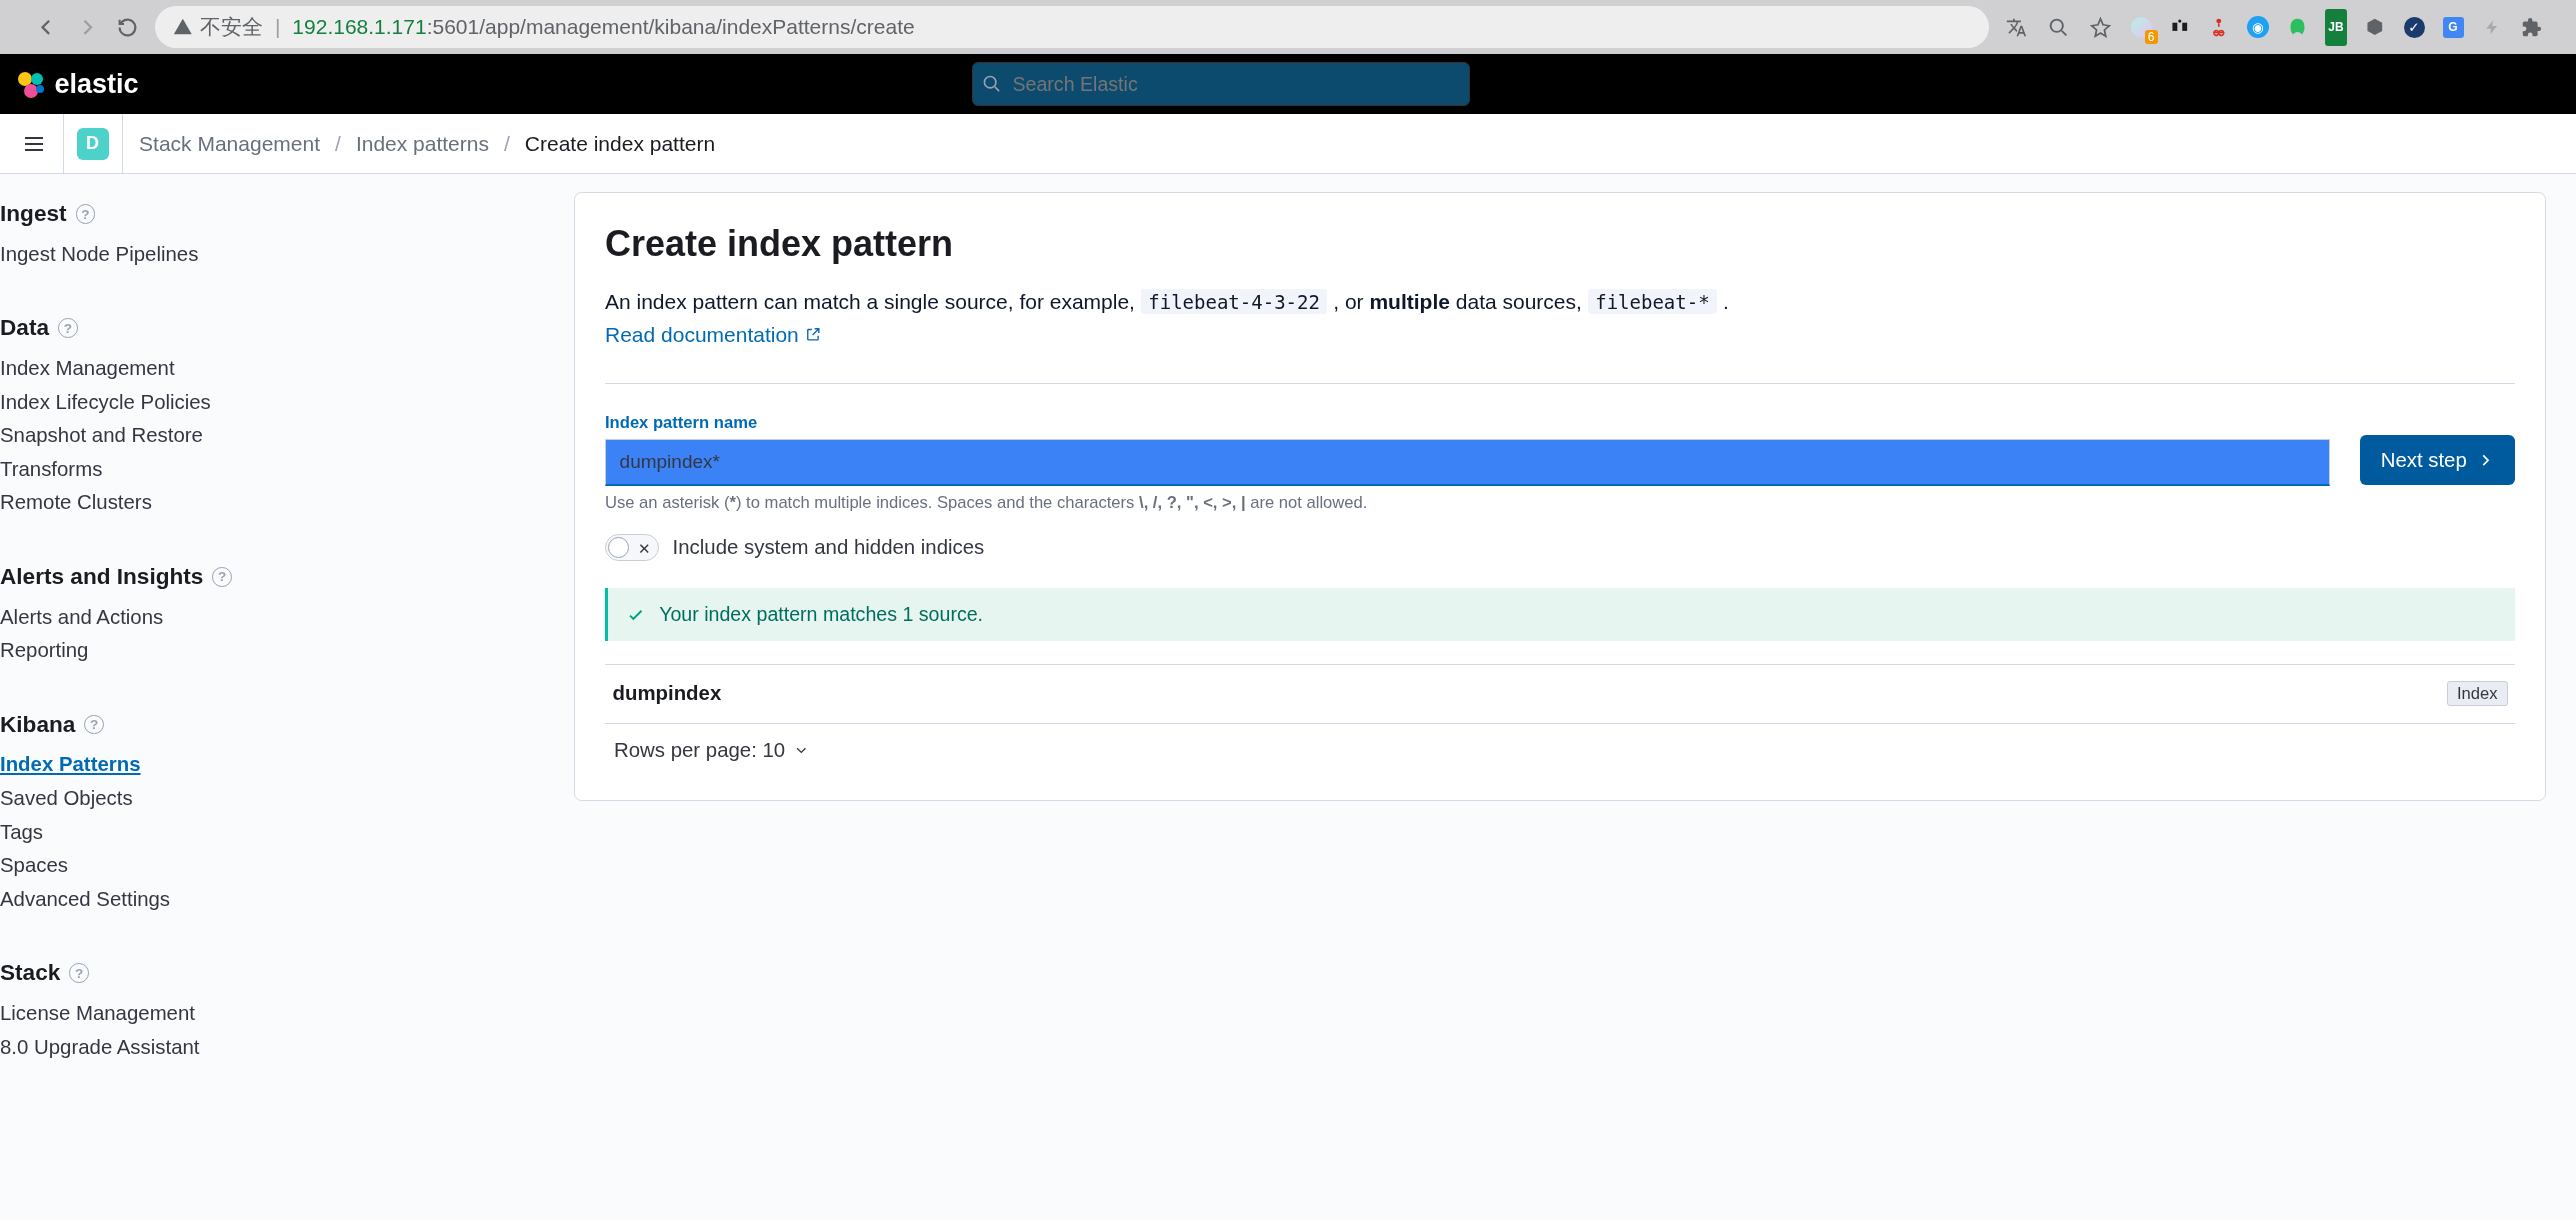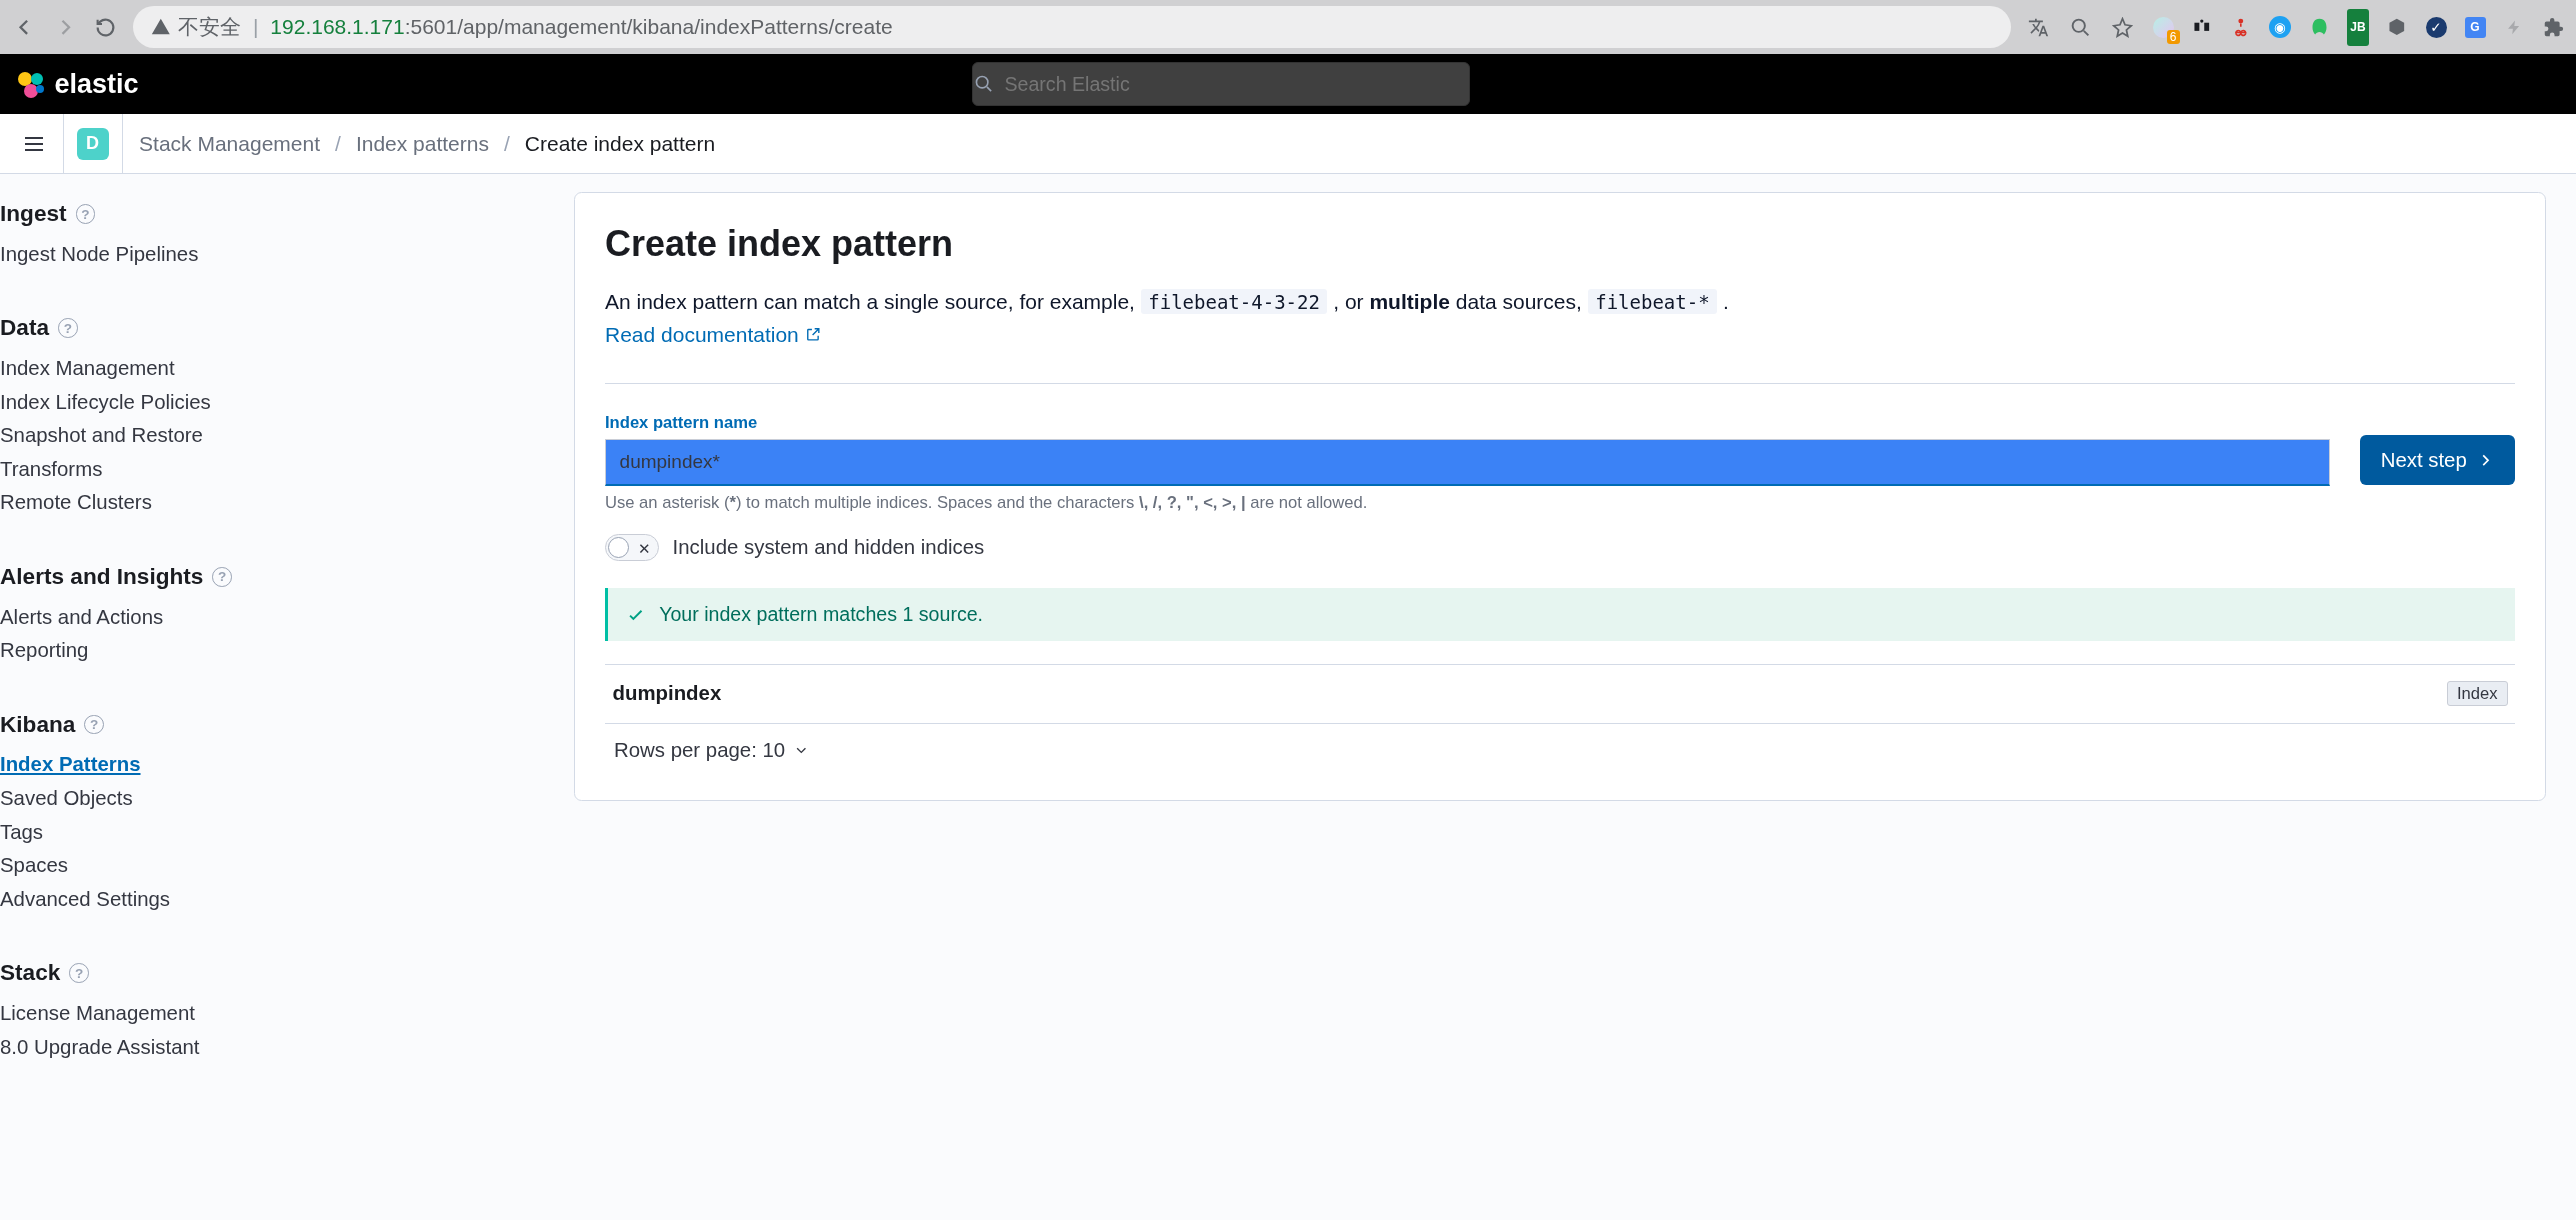--- a/index.html
+++ b/index.html
@@ -1,30 +1,30 @@
 <!DOCTYPE html>
 <html style="font-size:12px"><head>
   <meta charset="utf-8">
   <style>
     *{margin:0;padding:0;box-sizing:border-box;font-family:-apple-system,BlinkMacSystemFont,"Segoe UI",Helvetica,Arial,sans-serif}
     body{font-size:21px;background:#fff}
-    .browser-bar{height:54px;background:#d0d0d2;display:flex;align-items:center;padding:0 11px;gap:13.6px}
+    .browser-bar{height:54px;background:#d0d0d2;display:flex;align-items:center;padding:0 33px;gap:13.6px}
     .browser-btn{width:27px;height:27px;display:flex;align-items:center;justify-content:center;color:#5f6368;border-radius:50%}
     .browser-btn.disabled{opacity:.45}
     .addr-bar{flex:1;height:42px;background:#eeeeef;border-radius:21px;display:flex;align-items:center;padding:0 18px;gap:12px;color:#202124;font-size:21px}
     .addr-warn{display:flex;align-items:center;gap:7.5px;color:#5f6368}
     .addr-sep{color:#9aa0a6}
     .addr-url .host{color:#15803d}
     .addr-url .path{color:#606367}
     .ext-icons{display:flex;align-items:center;gap:15px}
     .ext-icon{width:24px;height:24px;display:flex;align-items:center;justify-content:center;font-size:21px}
     .app-header{height:60px;background:#000;display:flex;align-items:center;padding:0 15px;gap:15px}
     .elastic-logo{display:flex;align-items:center;gap:7.5px;color:#fff;font-size:27px;font-weight:600}
     .search-wrap{flex:1;display:flex;justify-content:center}
-    .search-box{width:498px;height:44px;background:#404040;border:0.8px solid #333;border-radius:6px;display:flex;align-items:center;padding:0 1px;gap:10.6px;color:#98a2b3}
+    .search-box{width:498px;height:44px;background:#0c4a6e;border:0.8px solid #333;border-radius:6px;display:flex;align-items:center;padding:0 9px;gap:10.6px;color:#98a2b3}
     .search-box input{flex:1;background:transparent;border:none;color:#98a2b3;font-size:19.6px;outline:none}
     .subheader{height:60px;border-bottom:0.8px solid #d3dae6;display:flex;align-items:center;padding:0 4.5px}
     .hamburger{width:59px;height:60px;display:flex;align-items:center;justify-content:center;border-right:0.8px solid #d3dae6}
     .space-chip-wrap{width:59px;height:60px;display:flex;align-items:center;justify-content:center;border-right:0.8px solid #d3dae6}
     .space-badge{width:32px;height:32px;background:#4dd2ca;border-radius:6px;display:flex;align-items:center;justify-content:center;color:#fff;font-weight:700;font-size:18px}
     .breadcrumbs{display:flex;align-items:center;gap:15px;padding-left:16.6px;font-size:21px}
     .breadcrumbs .crumb{color:#69707d}
     .breadcrumbs .crumb.cur{color:#1a1c21}
     .breadcrumbs .sep{color:#98a2b3}
     .layout{display:flex;min-height:calc(100vh - 175px);background:#fafbfd}

